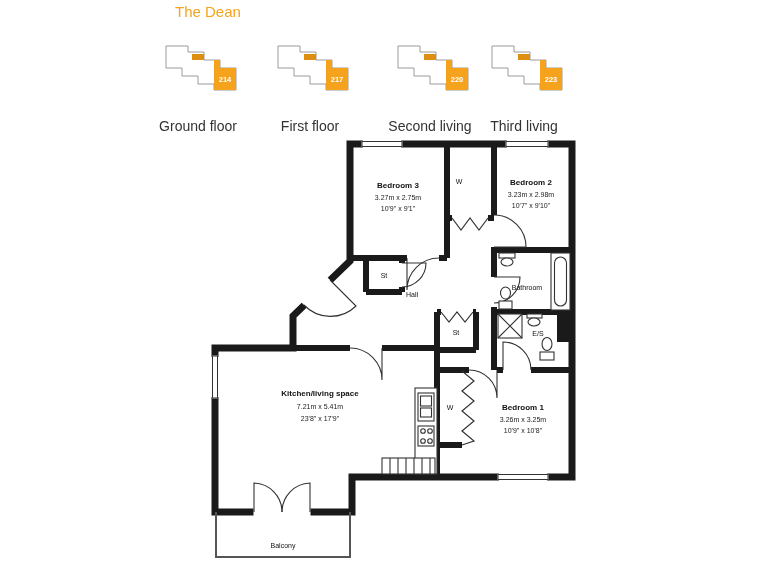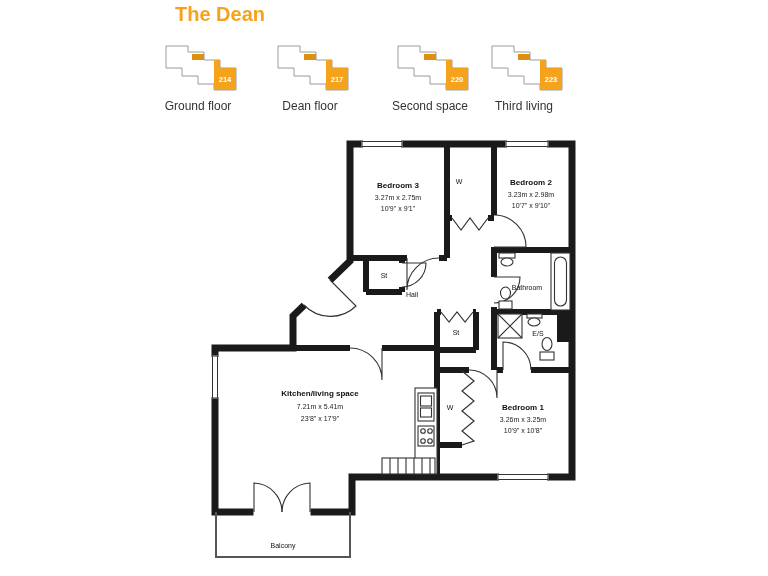--- a/index.html
+++ b/index.html
@@ -1,22 +1,22 @@
 <!DOCTYPE html>
 <html style="--accent: #F5A21C; --wall: #1A1A1A;"><head>
 <meta charset="utf-8">
 <style>
   :root{--accent:#F5A21C;--wall:#1A1A1A}
   *{margin:0;padding:0;box-sizing:border-box}
   html,body{width:768px;height:576px;background:#fff;font-family:"Liberation Sans",sans-serif}
   #canvas{position:relative;width:768px;height:576px;background:#fff;overflow:hidden}
-  .title{position:absolute;left:175px;top:3px;font-size:20px;font-weight:700;color:var(--accent)}
+  .title{position:absolute;left:175px;top:3px;font-size:15px;font-weight:400;color:var(--accent)}
   .thumb{position:absolute;top:36px;width:92px}
   .thumb svg{display:block}
-  .floor-label{width:92px;text-align:center;font-size:12px;color:#333;margin-top:1px}
+  .floor-label{width:92px;text-align:center;font-size:14px;color:#333;margin-top:20px}
   #plan{position:absolute;left:0;top:0}
   text{font-family:"Liberation Sans",sans-serif}
   .rm{font-size:8px;font-weight:700;fill:#111;text-anchor:middle}
   .dim{font-size:7px;fill:#222;text-anchor:middle}
   .sm{font-size:7px;fill:#111;text-anchor:middle}
   .unitnum{font-size:7.5px;font-weight:700;fill:#fff;text-anchor:middle}
 </style>
 </head>
 <body>
 
@@ -34,31 +34,31 @@
     <div class="floor-label">Ground floor</div>
   </div>
 
   <div class="thumb" style="left:264px">
     <svg width="92" height="62" viewBox="0 0 92 62">
       <path d="M14,10 H36 V16 H52 V24 H68 V32 H84 V54 H62 V48 H46 V40 H30 V32 H14 Z" fill="#fff" stroke="#9a9a9a" stroke-width="1"></path>
       <rect x="40" y="18" width="12" height="6" fill="#df8f10"></rect>
       <path d="M62,24 L68,24 L68,32 L84,32 L84,54 L62,54 Z" style="fill:var(--accent)"></path>
       <text class="unitnum" x="73" y="46">217</text>
     </svg>
-    <div class="floor-label">Dean floor</div>
+    <div class="floor-label">First floor</div>
   </div>
 
   <div class="thumb" style="left:384px">
     <svg width="92" height="62" viewBox="0 0 92 62">
       <path d="M14,10 H36 V16 H52 V24 H68 V32 H84 V54 H62 V48 H46 V40 H30 V32 H14 Z" fill="#fff" stroke="#9a9a9a" stroke-width="1"></path>
       <rect x="40" y="18" width="12" height="6" fill="#df8f10"></rect>
       <path d="M62,24 L68,24 L68,32 L84,32 L84,54 L62,54 Z" style="fill:var(--accent)"></path>
       <text class="unitnum" x="73" y="46">220</text>
     </svg>
-    <div class="floor-label">Second space</div>
+    <div class="floor-label">Second living</div>
   </div>
 
   <div class="thumb" style="left:478px">
     <svg width="92" height="62" viewBox="0 0 92 62">
       <path d="M14,10 H36 V16 H52 V24 H68 V32 H84 V54 H62 V48 H46 V40 H30 V32 H14 Z" fill="#fff" stroke="#9a9a9a" stroke-width="1"></path>
       <rect x="40" y="18" width="12" height="6" fill="#df8f10"></rect>
       <path d="M62,24 L68,24 L68,32 L84,32 L84,54 L62,54 Z" style="fill:var(--accent)"></path>
       <text class="unitnum" x="73" y="46">223</text>
     </svg>
     <div class="floor-label">Third living</div>

